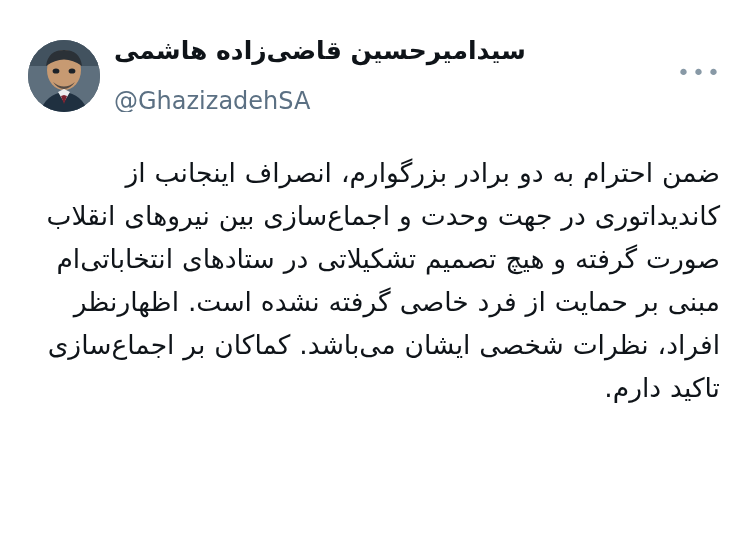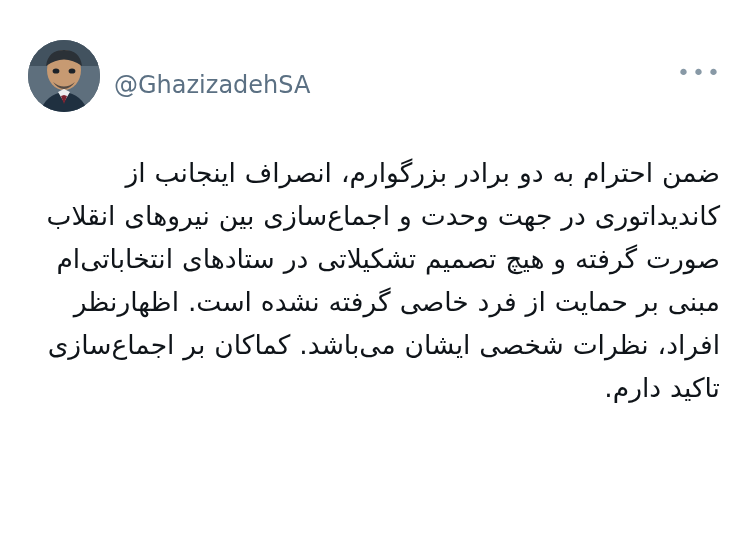--- a/index.html
+++ b/index.html
@@ -106,20 +106,21 @@
         <path d="M25 42 q11 9 22 0 q-5 7 -11 7 q-6 0 -11 -7 Z" fill="#2f3237" opacity="0.75"></path>
         <ellipse cx="28" cy="31" rx="3.4" ry="2.6" fill="#1d2228"></ellipse>
         <ellipse cx="44" cy="31" rx="3.4" ry="2.6" fill="#1d2228"></ellipse>
         <path d="M12 72 q6 -18 24 -20 q18 2 24 20 Z" fill="#1f3040"></path>
         <path d="M30 52 l6 10 l6 -10 l-6 -3 Z" fill="#eceff1"></path>
         <path d="M33 56 l3 8 l3 -8 l-3 -1 Z" fill="#7b2230"></path>
       </svg>
     </div>
 
     <div class="identity">
+      <div class="display-name">سیدامیرحسین قاضی‌زاده هاشمی</div>
       <div class="handle">@GhazizadehSA</div>
     </div>
 
     <div class="more-menu">•••</div>
   </div>
 
   <div class="tweet-body">ضمن احترام به دو برادر بزرگوارم، انصراف اینجانب از کاندیداتوری در جهت وحدت و اجماع‌سازی بین نیروهای انقلاب صورت گرفته و هیچ تصمیم تشکیلاتی در ستادهای انتخاباتی‌ام مبنی بر حمایت از فرد خاصی گرفته نشده است. اظهارنظر افراد، نظرات شخصی ایشان می‌باشد. کماکان بر اجماع‌سازی تاکید دارم.</div>
 
 </div>
 

